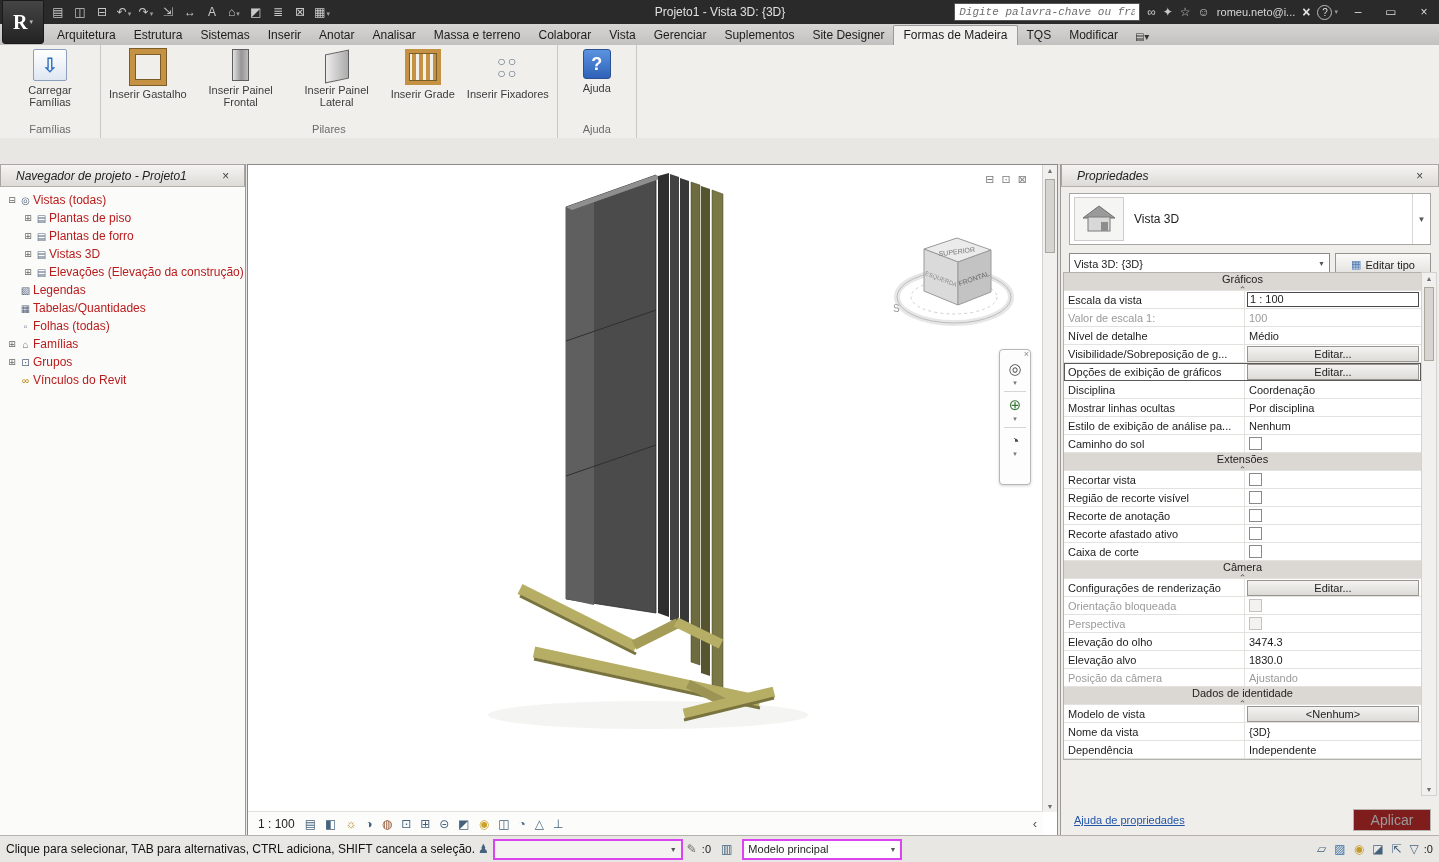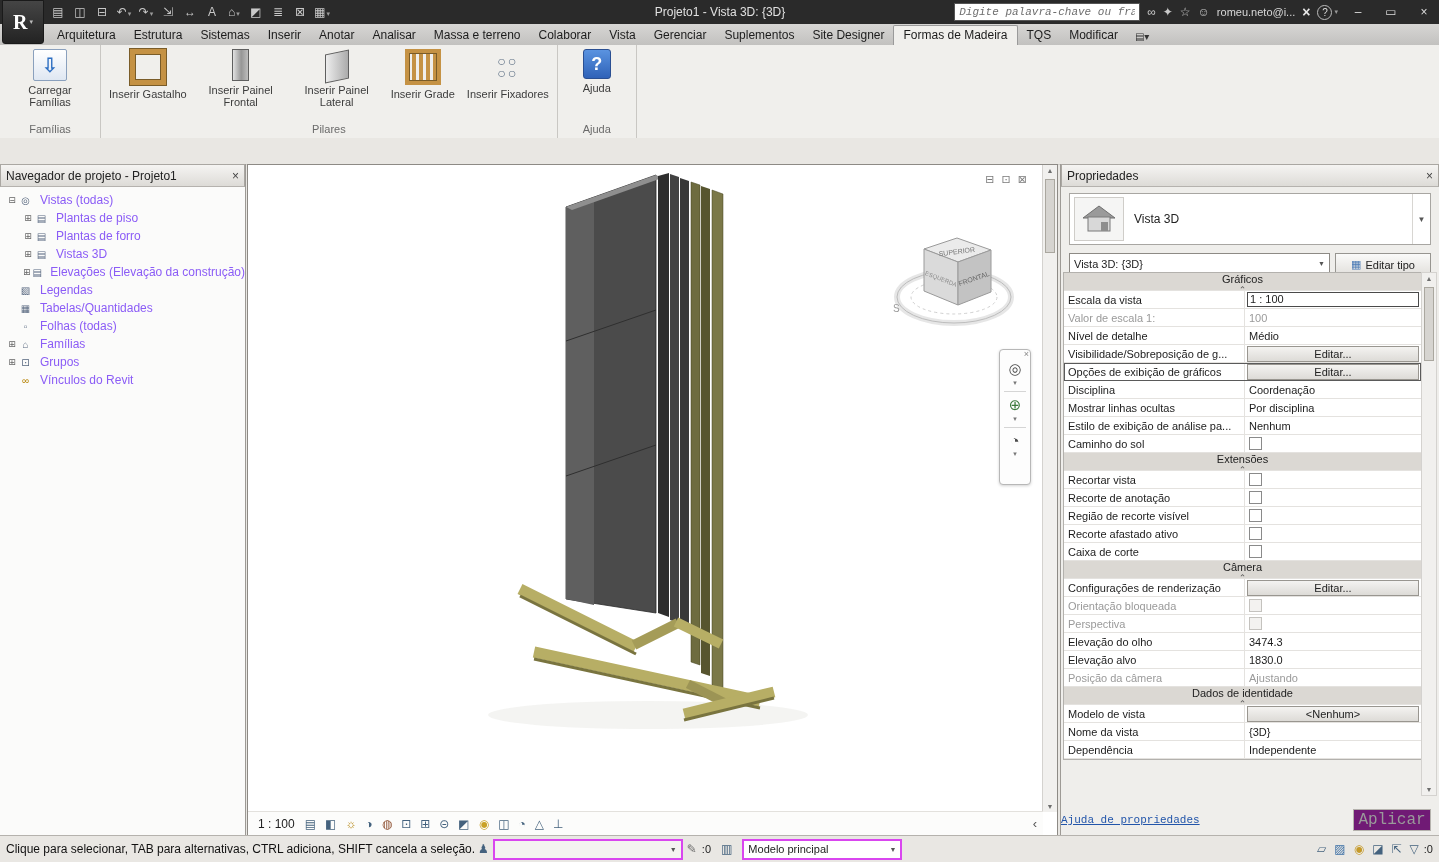--- a/index.html
+++ b/index.html
@@ -58,31 +58,31 @@
         background:repeating-linear-gradient(90deg,transparent 0 3px,#c59244 3px 7px);}
   .ricon.fixadores-icon::before{content:"○○\A○○";white-space:pre;font-size:14px;line-height:12px;color:#5f7186;letter-spacing:2px;}
   .ricon.help-icon{width:26px;height:28px;background:linear-gradient(#5a93e0,#2f62b8);border:1px solid #2a4f92;border-radius:3px;}
   .ricon.help-icon::before{content:"?";color:#fff;font-weight:bold;font-size:18px;}
 
   #optionsbar{position:absolute;left:0;top:138px;right:0;height:26px;background:#e9e7e3;border-bottom:1px solid #cfccc7;}
 
   
   #main{position:absolute;left:0;top:164px;right:0;height:672px;}
   .phead{height:21px;background:linear-gradient(#f5f4f2,#dddbd7);border:1px solid #aaa7a2;border-bottom:1px solid #b5b2ae;
-         display:flex;align-items:center;padding:0 5px;font-size:12px;color:#222;}
+         display:flex;align-items:center;padding:0 15px;font-size:12px;color:#222;font-style:italic;}
   .phx{margin-left:auto;color:#444;font-size:12px;}
 
   
   #browser{position:absolute;left:0;top:0;width:245px;height:100%;background:#fbfbfa;border-right:1px solid #9d9a95;}
   .tree{padding-top:4px;}
   .titem{height:18px;display:flex;align-items:center;white-space:nowrap;}
   .texp{width:12px;font-size:9px;color:#666;text-align:center;}
   .ticon{width:15px;font-size:10px;color:#57677f;text-align:center;}
   .ticon[data-name="link-icon"]{color:#b8860b;}
-  .tlabel{font-size:12px;color:#8b5cf6;margin-left:7px;}
+  .tlabel{font-size:12px;color:#b91c1c;margin-left:0;}
 
   
   #viewport{position:absolute;left:247px;top:0;width:811px;height:100%;background:#fff;border:1px solid #8d8a85;box-sizing:border-box;}
   #scene{position:absolute;left:0;top:0;}
   .vminictrl{position:absolute;top:8px;right:30px;display:flex;gap:7px;color:#7a7a7a;font-size:11px;}
   .navbar{position:absolute;right:26px;top:184px;width:30px;height:124px;background:#fdfdfd;border:1px solid #b7b7b7;
           border-radius:4px;box-shadow:0 1px 3px rgba(0,0,0,.18);display:flex;flex-direction:column;align-items:center;padding-top:10px;gap:1px;}
   .nvx{position:absolute;top:-1px;right:1px;font-size:9px;color:#888;}
   .nvi{font-size:15px;color:#4a4a4a;}
   .nvi.zoom{color:#3c7a3c;}
@@ -122,24 +122,24 @@
   .plabel{width:176px;padding-left:4px;border-right:1px solid #e4e2df;color:#1c1c1c;white-space:nowrap;overflow:hidden;align-self:stretch;display:flex;align-items:center;}
   .pvalue{flex:1;display:flex;align-items:center;align-self:stretch;padding:0 2px;}
   .ptext{flex:1;padding-left:2px;color:#1c1c1c;white-space:nowrap;overflow:hidden;}
   .ptext.sel{border:1px solid #4a4a4a;background:#fff;height:13px;line-height:13px;}
   .dis{color:#9a9a9a !important;}
   .pbtn{flex:1;height:14px;background:linear-gradient(#f4f3f1,#dddbd7);border:1px solid #999690;
         display:flex;align-items:center;justify-content:center;font-size:11px;color:#222;}
   .cbox{width:11px;height:11px;border:1px solid #8a8a8a;background:#fff;margin-left:2px;}
   .cbox.dis{border-color:#c4c2be;background:#f3f2f0;}
   .pscroll{position:absolute;right:2px;top:108px;bottom:40px;width:14px;background:#f1f0ee;border:1px solid #d4d2cf;}
-  .pfoot{position:absolute;left:0;right:8px;bottom:5px;height:22px;display:flex;align-items:center;font-family:Liberation Mono, monospace;}
+  .pfoot{position:absolute;left:13px;right:8px;bottom:5px;height:22px;display:flex;align-items:center;}
   .phelp{color:#2255aa;text-decoration:underline;font-size:11px;}
-  .papply{margin-left:auto;width:76px;height:20px;background:#701a75;border:1px solid #b5b2ad;color:#9a9a9a;
-          font-size:16px;display:flex;align-items:center;justify-content:center;}
+  .papply{margin-left:auto;width:76px;height:20px;background:#7f1d1d;border:1px solid #b5b2ad;color:#9a9a9a;
+          font-size:14px;display:flex;align-items:center;justify-content:center;}
 
   
   #statusbar{position:absolute;left:0;bottom:0;right:0;height:26px;background:#e9e7e3;border-top:1px solid #b5b2ad;
              display:flex;align-items:center;padding-left:6px;}
   .hint{font-size:12px;color:#111;width:468px;white-space:nowrap;overflow:hidden;}
   .sic{font-size:12px;color:#44627e;margin:0 4px;}
   .sic[data-name="editing-requests-icon"]{color:#6a6a6a;}
   .scombo{height:17px;background:#fff;border:2px solid #d946ef;display:flex;align-items:center;font-size:11px;padding:0 4px;color:#222;gap:22px;}
   .scombo.empty{width:178px;background:#f4f3f1;}
   .scombo.model{width:148px;margin-left:6px;}
@@ -510,30 +510,30 @@
           <div class="prow pgroup" data-name="property-group-extensoes">
             <span class="pglabel" data-name="property-group-label">Extensões</span>
             <span class="pchev" data-name="collapse-icon">⌃</span>
           </div>
           <div class="prow" data-name="property-row-recortar-vista">
             <div class="plabel" data-name="property-label">Recortar vista</div>
             <div class="pvalue" data-name="property-value">
               <span class="cbox" data-name="checkbox-recortar-vista"></span>
             </div>
           </div>
+          <div class="prow" data-name="property-row-regiao-de-recorte-visivel">
+            <div class="plabel" data-name="property-label">Região de recorte visível</div>
+            <div class="pvalue" data-name="property-value">
+              <span class="cbox" data-name="checkbox-regiao-de-recorte-visivel"></span>
+            </div>
+          </div>
           <div class="prow" data-name="property-row-recorte-de-anotacao">
             <div class="plabel" data-name="property-label">Recorte de anotação</div>
             <div class="pvalue" data-name="property-value">
               <span class="cbox" data-name="checkbox-recorte-de-anotacao"></span>
-            </div>
-          </div>
-          <div class="prow" data-name="property-row-regiao-de-recorte-visivel">
-            <div class="plabel" data-name="property-label">Região de recorte visível</div>
-            <div class="pvalue" data-name="property-value">
-              <span class="cbox" data-name="checkbox-regiao-de-recorte-visivel"></span>
             </div>
           </div>
           <div class="prow" data-name="property-row-recorte-afastado-ativo">
             <div class="plabel" data-name="property-label">Recorte afastado ativo</div>
             <div class="pvalue" data-name="property-value">
               <span class="cbox" data-name="checkbox-recorte-afastado-ativo"></span>
             </div>
           </div>
           <div class="prow" data-name="property-row-caixa-de-corte">
             <div class="plabel" data-name="property-label">Caixa de corte</div>

